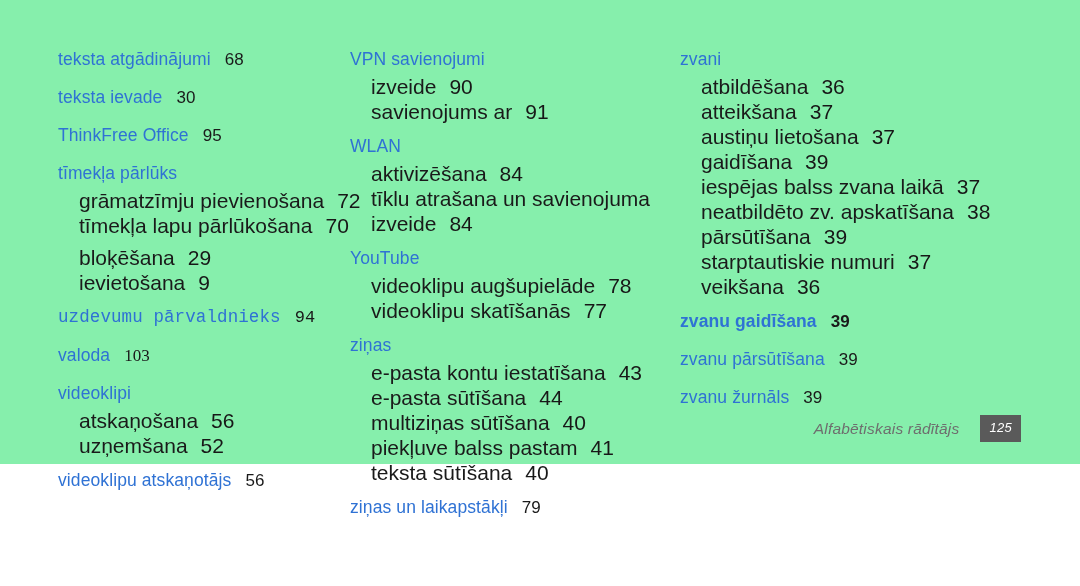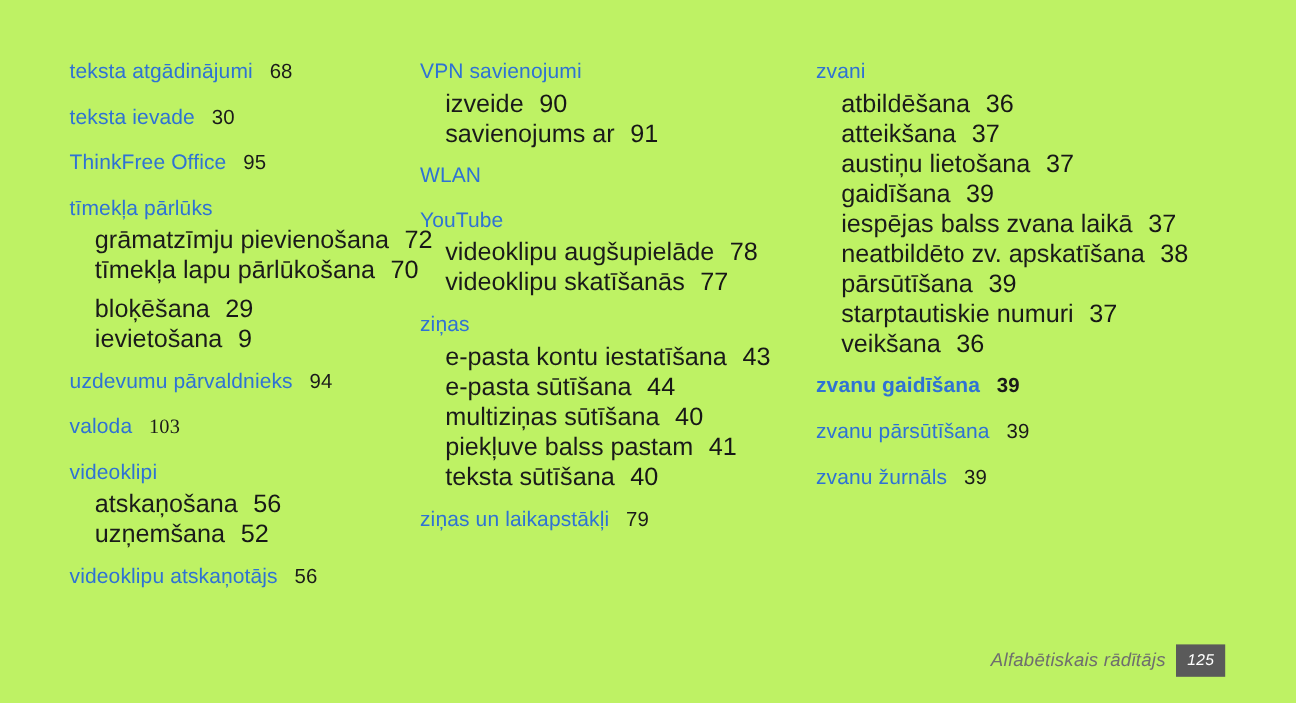--- a/index.html
+++ b/index.html
@@ -12,22 +12,22 @@
     height: 586px;
     background: #ffffff;
     font-family: "Liberation Sans", "DejaVu Sans", sans-serif;
     color: #1a1a1a;
     overflow: hidden;
   }
 
   .page {
     position: relative;
     width: 1080px;
-    height: 586px;
-    background: #bef264;
+    height: 464px;
+    background: #86efac;
   }
 
   .index-columns {
     position: absolute;
     top: 44px;
     left: 0;
     width: 1080px;
     display: flex;
     flex-direction: row;
     align-items: flex-start;
@@ -83,20 +83,21 @@
   .footer {
     position: absolute;
     left: 0;
     bottom: 22px;
     width: 1080px;
     display: flex;
     justify-content: flex-end;
     align-items: center;
     padding-right: 59px;
     box-sizing: border-box;
+    gap: 12px;
   }
   .footer-label {
     font-style: italic;
     font-size: 15.5px;
     color: #6e6e6e;
     letter-spacing: 0.2px;
     margin-right: 9px;
     line-height: 24px;
   }
   .footer-pagebox {
@@ -133,21 +134,21 @@
             <li class="sub-item"><span>tīmekļa lapu pārlūkošana</span><span class="num">70</span></li>
           </ul>
         </div>
         <div class="entry-group">
           <ul class="sub-list">
             <li class="sub-item"><span>bloķēšana</span><span class="num">29</span></li>
             <li class="sub-item"><span>ievietošana</span><span class="num">9</span></li>
           </ul>
         </div>
         <div class="entry-group">
-          <a class="entry-head" href="#" style="text-decoration: none; color: rgb(47, 114, 212);"><span>uzdevumu pārvaldnieks</span><span class="num" style="color: rgb(26, 26, 26);">94</span></a>
+          <a class="entry-head" href="#" style="text-decoration: none; color: rgb(47, 114, 212); font-family: Liberation Mono, monospace;"><span>uzdevumu pārvaldnieks</span><span class="num" style="color: rgb(26, 26, 26);">94</span></a>
         </div>
         <div class="entry-group">
           <a class="entry-head" href="#" style="text-decoration: none; color: rgb(47, 114, 212);"><span>valoda</span><span class="num" style="color: rgb(26, 26, 26); font-family: Liberation Serif, serif;">103</span></a>
         </div>
         <div class="entry-group">
           <a class="entry-head" href="#" style="text-decoration: none; color: rgb(47, 114, 212);"><span>videoklipi</span></a>
           <ul class="sub-list">
             <li class="sub-item"><span>atskaņošana</span><span class="num">56</span></li>
             <li class="sub-item"><span>uzņemšana</span><span class="num">52</span></li>
           </ul>
@@ -159,20 +160,24 @@
       <div class="index-column col-1">
         <div class="entry-group">
           <a class="entry-head" href="#" style="text-decoration: none; color: rgb(47, 114, 212);"><span>VPN savienojumi</span></a>
           <ul class="sub-list">
             <li class="sub-item"><span>izveide</span><span class="num">90</span></li>
             <li class="sub-item"><span>savienojums ar</span><span class="num">91</span></li>
           </ul>
         </div>
         <div class="entry-group">
           <a class="entry-head" href="#" style="text-decoration: none; color: rgb(47, 114, 212);"><span>WLAN</span></a>
+          <ul class="sub-list">
+            <li class="sub-item"><span>aktivizēšana</span><span class="num">84</span></li>
+            <li class="sub-item wrap"><span>tīklu atrašana un savienojuma izveide</span><span class="num">84</span></li>
+          </ul>
         </div>
         <div class="entry-group">
           <a class="entry-head" href="#" style="text-decoration: none; color: rgb(47, 114, 212);"><span>YouTube</span></a>
           <ul class="sub-list">
             <li class="sub-item"><span>videoklipu augšupielāde</span><span class="num">78</span></li>
             <li class="sub-item"><span>videoklipu skatīšanās</span><span class="num">77</span></li>
           </ul>
         </div>
         <div class="entry-group">
           <a class="entry-head" href="#" style="text-decoration: none; color: rgb(47, 114, 212);"><span>ziņas</span></a>

